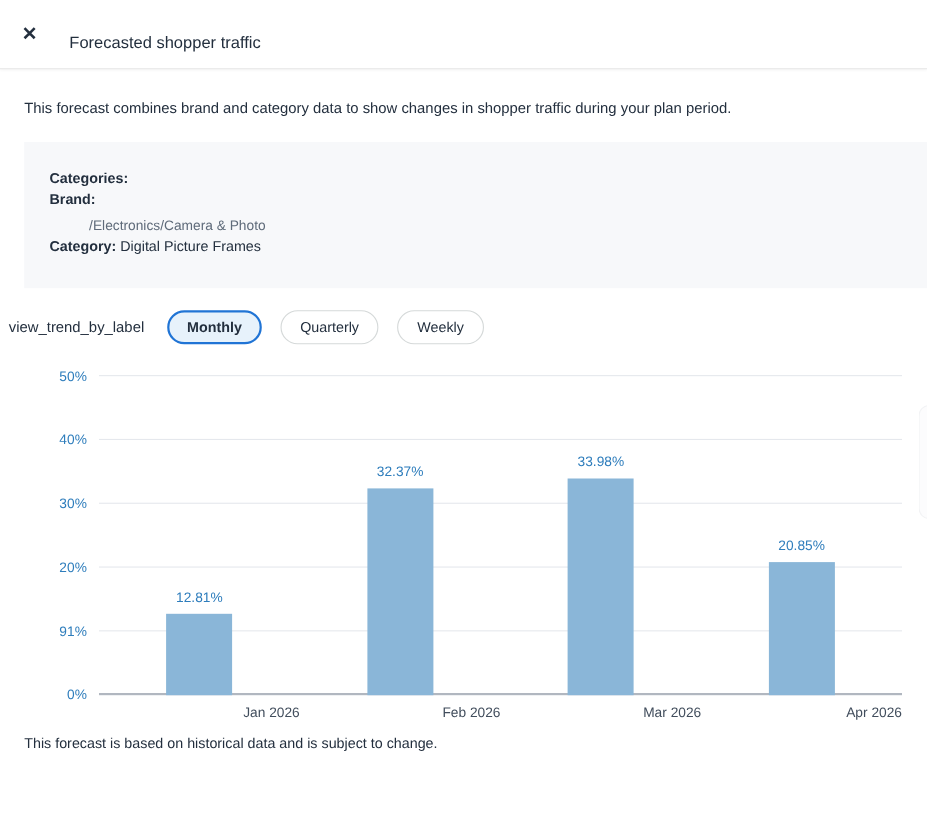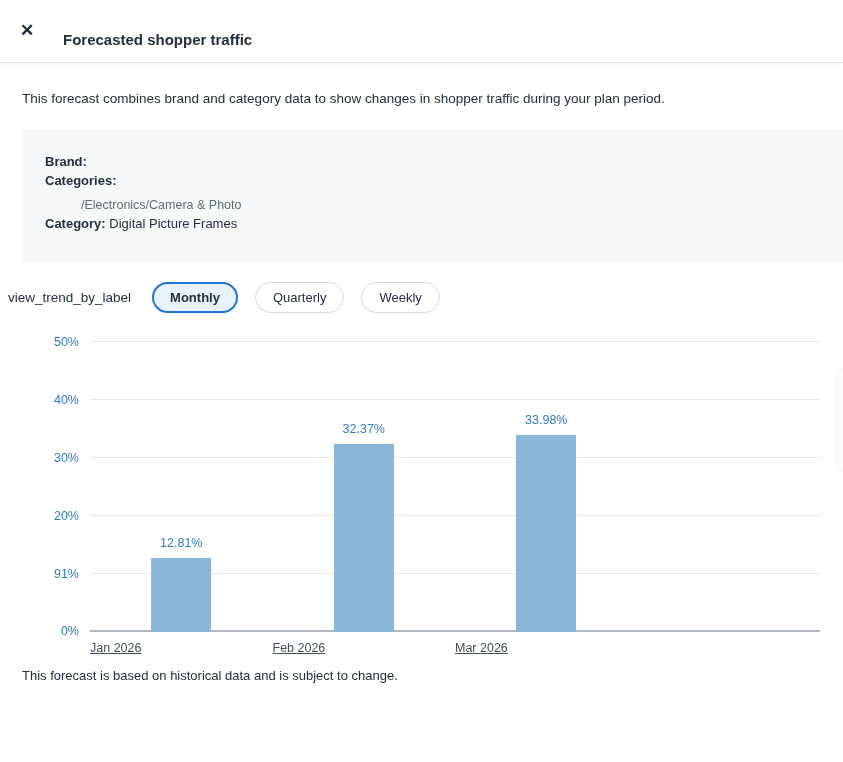--- a/index.html
+++ b/index.html
@@ -38,21 +38,21 @@
   }
   .close-btn {
     background: none; border: none; padding: 0;
     width: 18px; height: 22px;
     font-size: 17px; font-weight: 900; line-height: 22px;
     color: var(--text-dark);
     cursor: pointer;
   }
   .title {
     margin: 16px 0 0 27px;
-    font-size: 15px; font-weight: 700;
+    font-size: 15px; font-weight: 400;
     color: var(--text-dark);
   }
   
   .intro {
     margin: 27px 22px 0 22px;
     font-size: 13.5px;
     line-height: 18px;
   }
   
   .summary {
@@ -117,24 +117,23 @@
     width: 60px;
   }
   .vlabel {
     position: absolute; left: 0; right: 0;
     text-align: center;
     color: var(--tick-blue);
     font-size: 12.5px;
   }
   .xlabel {
     position: absolute; top: calc(100% + 9px); left: 0; right: 0;
-    text-align: left;
+    text-align: right;
     color: var(--xlabel-color);
     font-size: 12.5px;
-    text-decoration: underline;
   }
   
   .footer-note {
     margin: 9px 22px 0 22px;
     font-size: 13px;
     line-height: 17px;
   }
   
   .edge-artifact {
     position: absolute;
@@ -153,22 +152,22 @@
 
   <header class="topbar">
     <button class="close-btn">✕</button>
     <h1 class="title">Forecasted shopper traffic</h1>
   </header>
 
   <main>
     <p class="intro">This forecast combines brand and category data to show changes in shopper traffic during your plan period.</p>
 
     <section class="summary">
+      <div class="bold">Categories:</div>
       <div class="bold">Brand:</div>
-      <div class="bold">Categories:</div>
       <div class="path">/Electronics/Camera &amp; Photo</div>
       <div class="catline">
         <span class="bold">Category:</span>
         <span>Digital Picture Frames</span>
       </div>
     </section>
 
     <div class="controls">
       <span class="ctrl-label">view_trend_by_label</span>
       <button class="pill selected">Monthly</button>
@@ -204,20 +203,25 @@
           <div class="col" style="left: 25%; width: 25%;">
             <div class="bar" style="height: 64.74%; background: rgb(138, 182, 216);"></div>
             <div class="vlabel" style="bottom: calc(64.74% + 8px); color: rgb(46, 125, 188);">32.37%</div>
             <div class="xlabel">Feb 2026</div>
           </div>
           <div class="col" style="left: 50%; width: 25%;">
             <div class="bar" style="height: 67.96%; background: rgb(138, 182, 216);"></div>
             <div class="vlabel" style="bottom: calc(67.96% + 8px); color: rgb(46, 125, 188); text-align: center;">33.98%</div>
             <div class="xlabel">Mar 2026</div>
           </div>
+          <div class="col" style="left: 75%; width: 25%;">
+            <div class="bar" style="height: 41.7%; background: rgb(138, 182, 216);"></div>
+            <div class="vlabel" style="bottom: calc(41.7% + 8px); color: rgb(46, 125, 188);">20.85%</div>
+            <div class="xlabel">Apr 2026</div>
+          </div>
         </div>
     </div>
 
     <p class="footer-note">This forecast is based on historical data and is subject to change.</p>
   </main>
 
   <div class="edge-artifact"></div>
 </div>
 
 </body></html>

